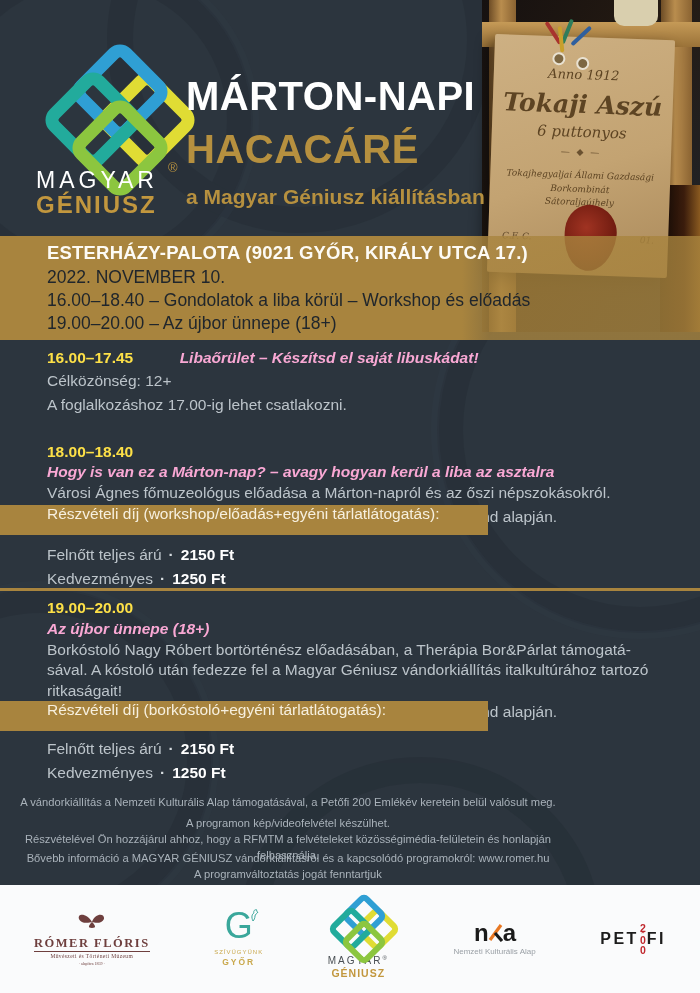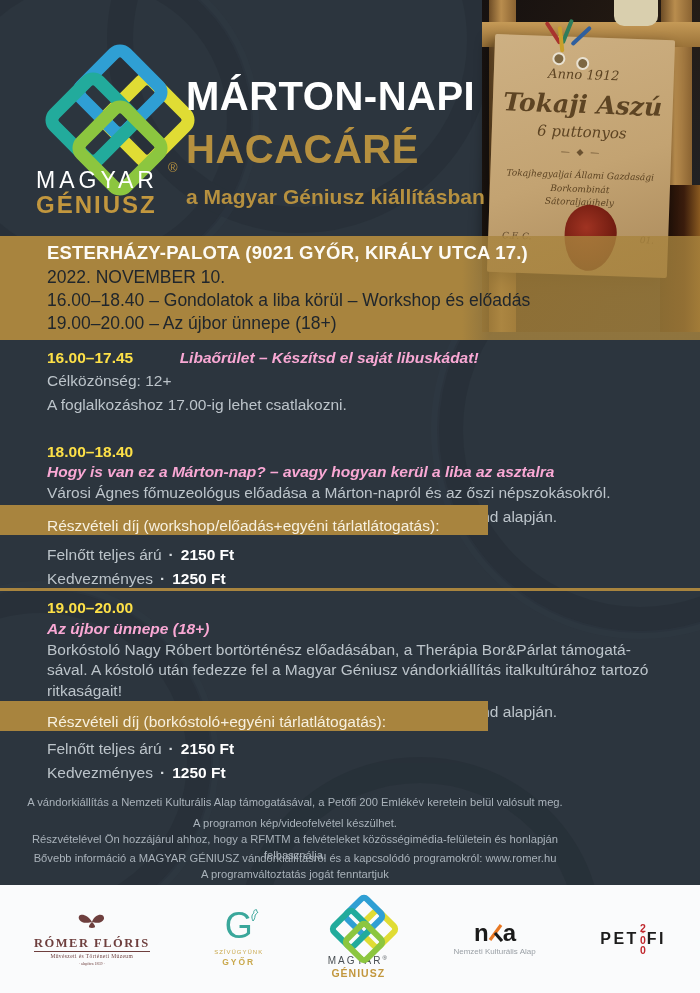--- a/index.html
+++ b/index.html
@@ -60,26 +60,26 @@
   .ib2{color:#20262c;font-size:17.5px;font-weight:400;}
   
   .blk{position:absolute;left:0;width:700px;z-index:2;}
   .pad{padding-left:47px;padding-right:30px;}
   .time{color:#fde047;font-size:15.5px;font-weight:700;line-height:1.5;}
   .evt-title{color:#f9a8d4;font-size:15.5px;font-weight:700;font-style:italic;}
   .body-txt{color:#bcc4ca;font-size:15.5px;line-height:1.5;}
   .row-inline .evt-title{margin-left:42px;}
   .pre{white-space:pre-line;}
   .price-banner{position:absolute;left:0;width:488px;height:30px;background:#a8843e;z-index:2;
-    color:#f7f0df;font-size:15.5px;display:flex;align-items:flex-end;padding-left:47px;box-sizing:border-box;}
+    color:#f7f0df;font-size:15.5px;display:flex;align-items:flex-start;padding-left:47px;box-sizing:border-box;}
   .price-line{color:#bcc4ca;font-size:15.5px;line-height:1.55;}
   .price-line .dot{margin:0 7px;color:#d6dce0;font-weight:700;}
   .price-line strong{color:#fff;font-weight:800;}
   .divider{position:absolute;left:0;width:700px;height:3px;background:#a8843e;z-index:2;}
-  .note{position:absolute;left:0;width:576px;text-align:center;color:#a9b2ba;font-size:11.2px;line-height:1.45;z-index:2;margin-left:7px;}
+  .note{position:absolute;left:0;width:576px;text-align:center;color:#a9b2ba;font-size:11.2px;line-height:1.45;z-index:2;}
   
   .strip{position:absolute;left:0;bottom:0;width:700px;height:108px;background:#fafbfc;z-index:4;
     display:flex;align-items:center;justify-content:space-between;padding:0 34px;box-sizing:border-box;}
   .plogo{text-align:center;line-height:1.15;}
   .romer{color:#6e3f3e;font-family:"Liberation Serif",serif;}
   .romer-name{font-size:12.5px;letter-spacing:1.5px;margin-top:2px;font-weight:bold;}
   .romer-sub{font-size:5.5px;letter-spacing:.4px;border-top:1px solid #6e3f3e;padding-top:1px;margin-top:1px;}
   .romer-sub2{font-size:4px;margin-top:2px;}
   .gyor-g{color:#3aa79b;font-size:36px;font-weight:400;line-height:.9;position:relative;}
   .gyor-slogan{color:#c9a84c;font-size:6px;letter-spacing:1px;margin-top:4px;}

